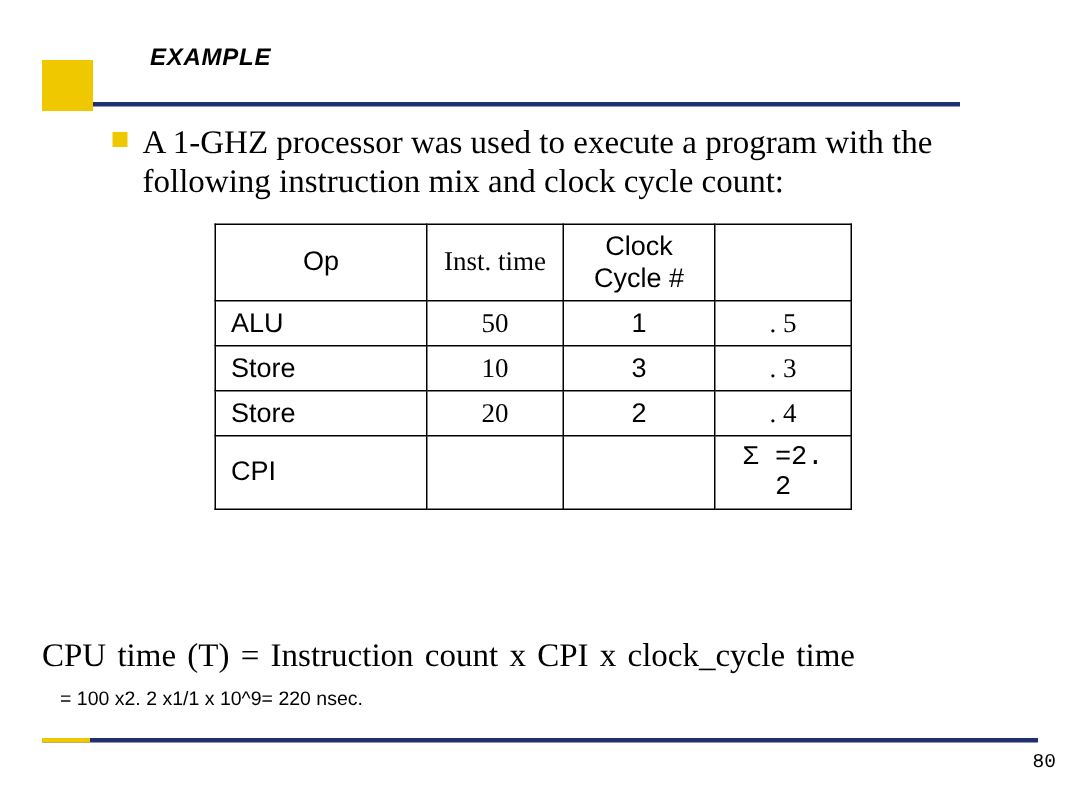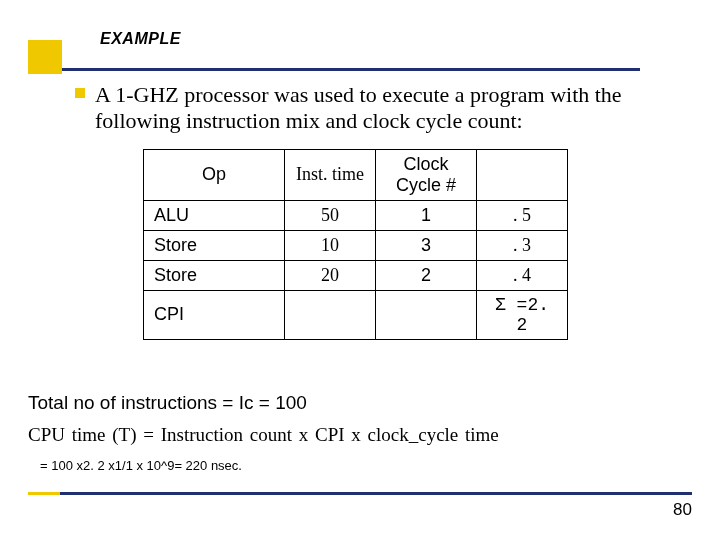--- a/index.html
+++ b/index.html
@@ -100,21 +100,21 @@
     position: absolute;
     left: 28px;
     top: 392px;
     font-size: 19px;
   }
   .line2 {
     position: absolute;
     left: 28px;
     top: 424px;
     font-family: "Times New Roman", Times, serif;
-    font-size: 19px;
+    font-size: 22px;
     word-spacing: 2px;
   }
   .line3 {
     position: absolute;
     left: 40px;
     top: 458px;
     font-size: 13px;
   }
   .footer-rule {
     position: absolute;
@@ -127,24 +127,24 @@
   .footer-accent {
     position: absolute;
     left: 28px;
     top: 492px;
     width: 32px;
     height: 3px;
     background: #f0c800;
   }
   .pagenum {
     position: absolute;
-    right: 28px;
+    right: 16px;
     top: 500px;
-    font-size: 17px;
-    font-family: Liberation Sans, sans-serif;
+    font-size: 13px;
+    font-family: Liberation Mono, monospace;
   }
 </style>
 </head>
 <body>
 
 <div class="slide">
 
   <div class="title-block">
     <div class="title-row">
       <div class="yellow-square"></div>
@@ -186,20 +186,19 @@
       <tr>
         <td class="col-op op-left">CPI</td>
         <td class="col-ic"></td>
         <td class="col-cc"></td>
         <td class="col-wt serif">Σ =2. 2</td>
       </tr>
     </tbody>
       </table>
   </div>
 
-  <div class="line1">Total no of instructions = Ic = 100</div>
   <div class="line2">CPU time  (T)   =   Instruction count  x  CPI  x  clock_cycle time</div>
   <div class="line3">= 100 x2. 2 x1/1 x 10^9= 220 nsec.</div>
 
   <div class="footer-rule"></div>
   <div class="footer-accent"></div>
   <div class="pagenum">80</div>
 </div>
 
 </body></html>

